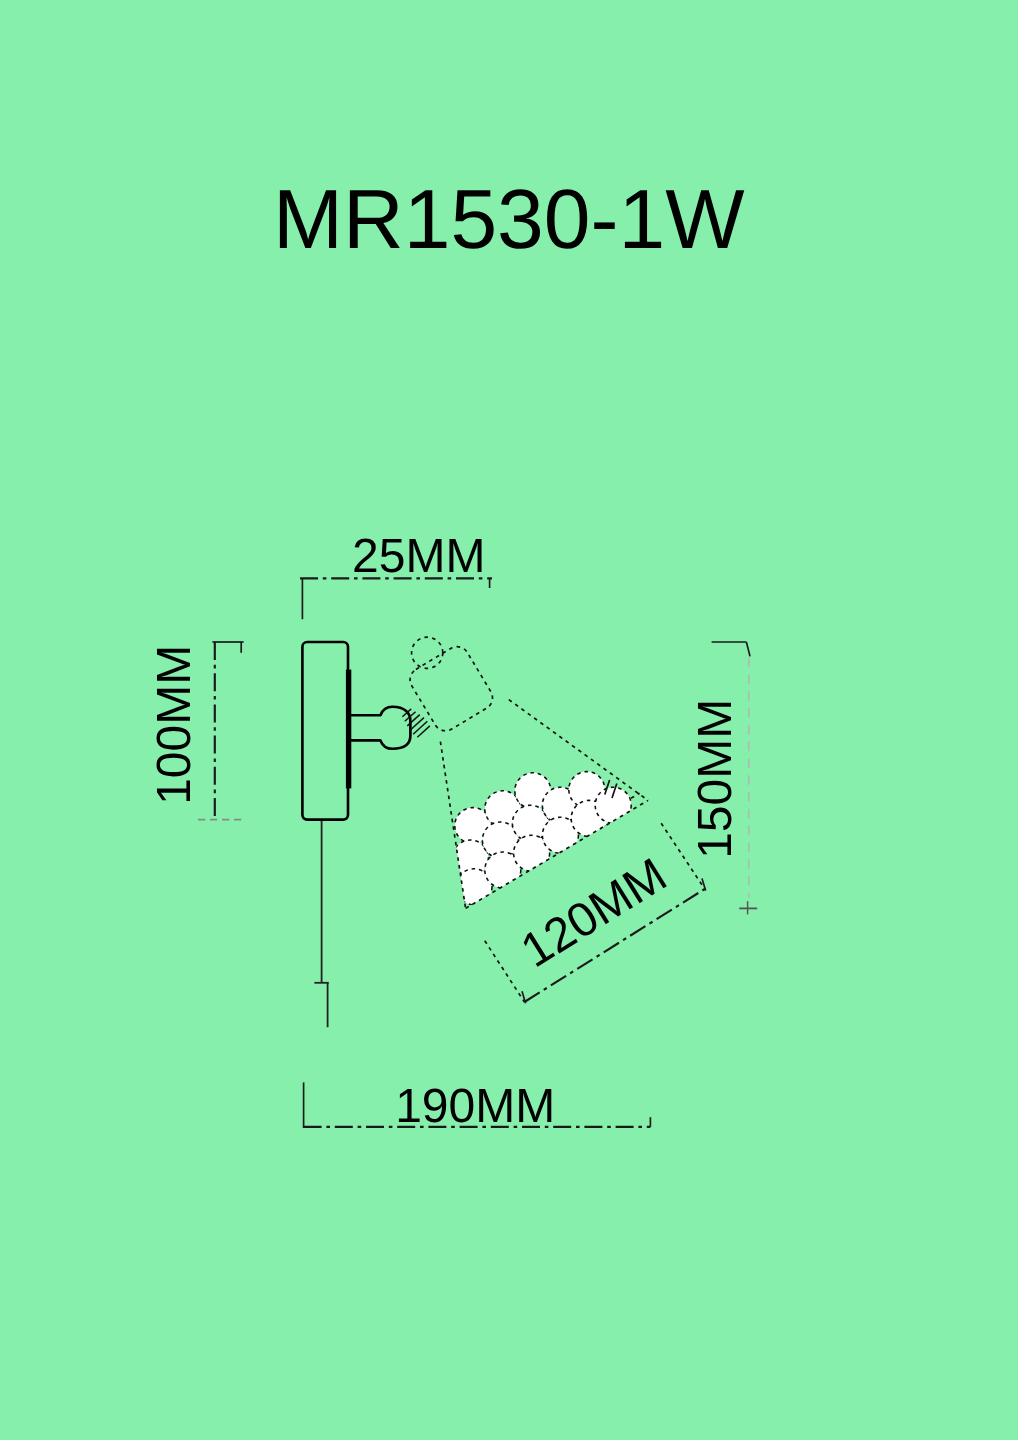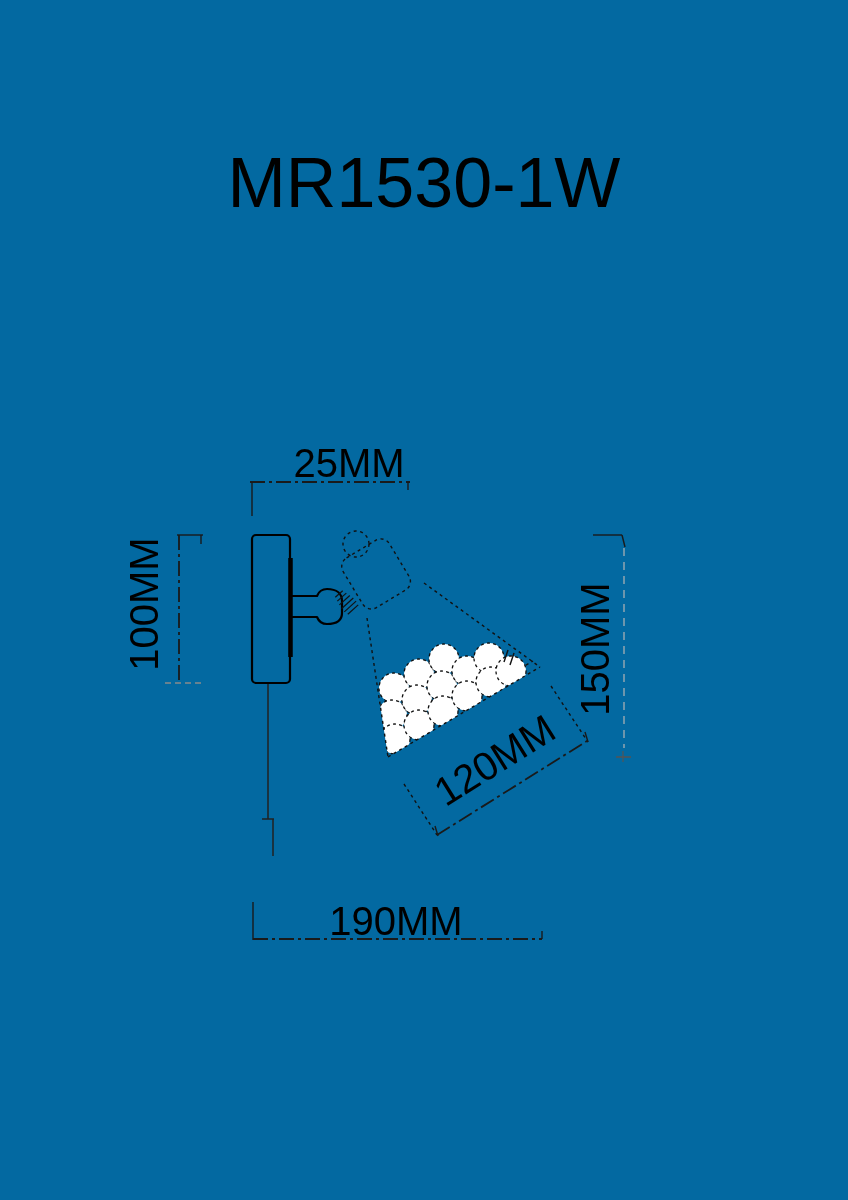--- a/index.html
+++ b/index.html
@@ -1,18 +1,18 @@
 <!DOCTYPE html>
 <html><head>
 <meta charset="utf-8">
 <style>
   html,body { margin:0; padding:0; background:#ffffff; }
   .page {
     position:relative; width:848px; height:1200px; margin:0 auto;
-    background:#0369a1; overflow:hidden;
+    background:#86efac; overflow:hidden;
     font-family:"Liberation Sans", sans-serif;
   }
   svg text { fill:#000000; }
   .title-text  { font-family:"Liberation Sans", sans-serif; font-size:70px; }
   .dim-text    { font-family:"Liberation Sans", sans-serif; font-size:40px; }
   .solid  { fill:none; stroke:#000000; stroke-width:2.2; stroke-linejoin:round; }
   .thin   { fill:none; stroke:#222222; stroke-width:1.5; }
   .dots   { fill:none; stroke:#111111; stroke-width:1.4; stroke-dasharray:3 3.5; }
   .scale  { fill:#ffffff; stroke:#111111; stroke-width:1.3; stroke-dasharray:3 3.2; }
   .dim    { fill:none; stroke:#1a1a1a; stroke-width:1.8; stroke-dasharray:15 4 3 4; }

